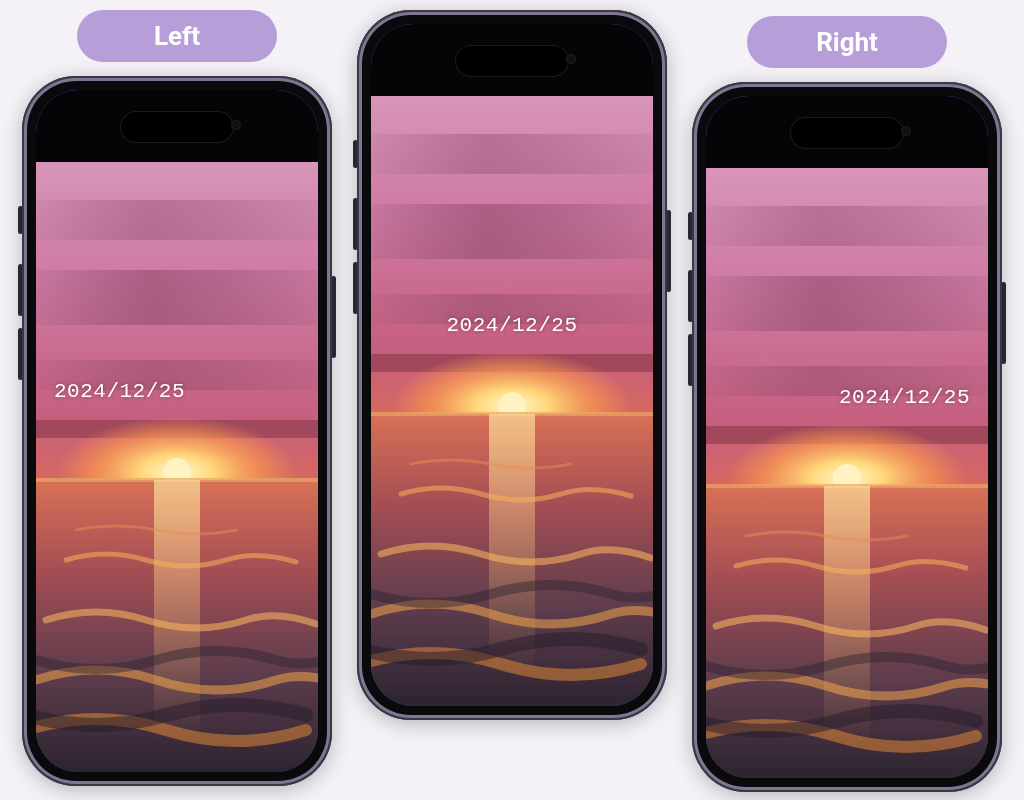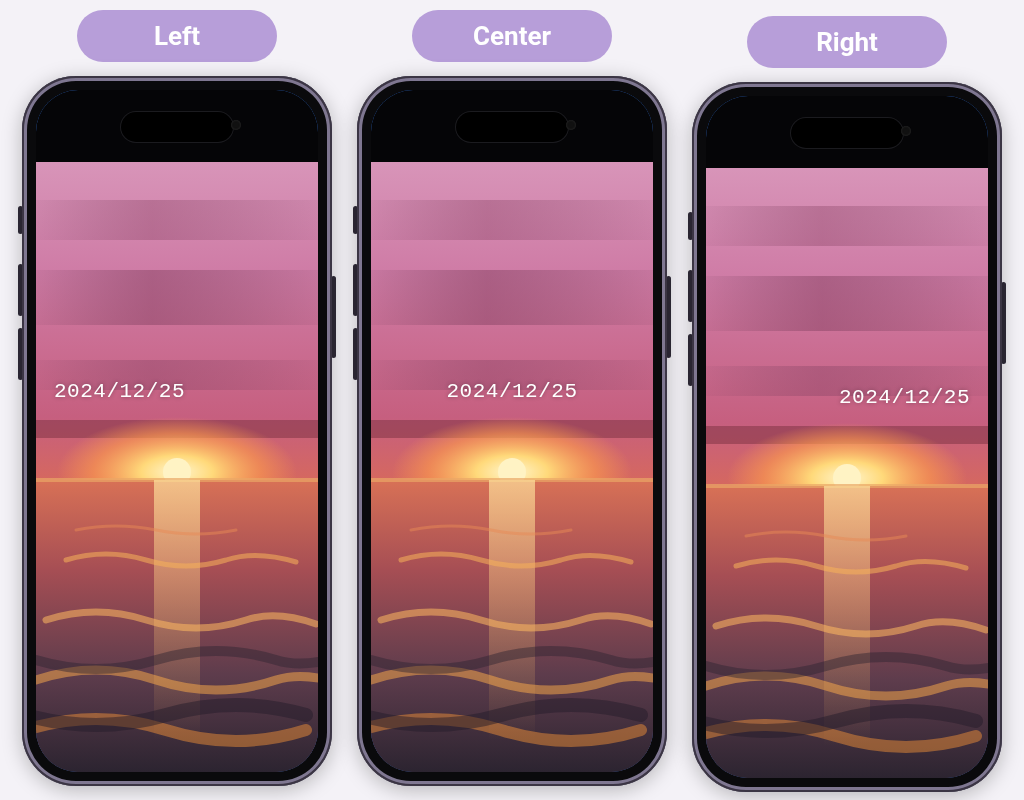--- a/index.html
+++ b/index.html
@@ -227,21 +227,20 @@
           <div class="topbar"></div>
           <div class="island"></div>
           <div class="cam"></div>
           <div class="date-overlay a-left">2024/12/25</div>
         </div>
       </div>
     </div>
   </div>
 
   <div class="option center">
-    <div class="pill">Center</div>
     <div class="phone">
       <div class="btn-side mute"></div>
       <div class="btn-side vol1"></div>
       <div class="btn-side vol2"></div>
       <div class="btn-side lock"></div>
       <div class="frame">
         <div class="screen">
           <div class="wallpaper">
             <svg>
                 <use href="#sunset"></use>

